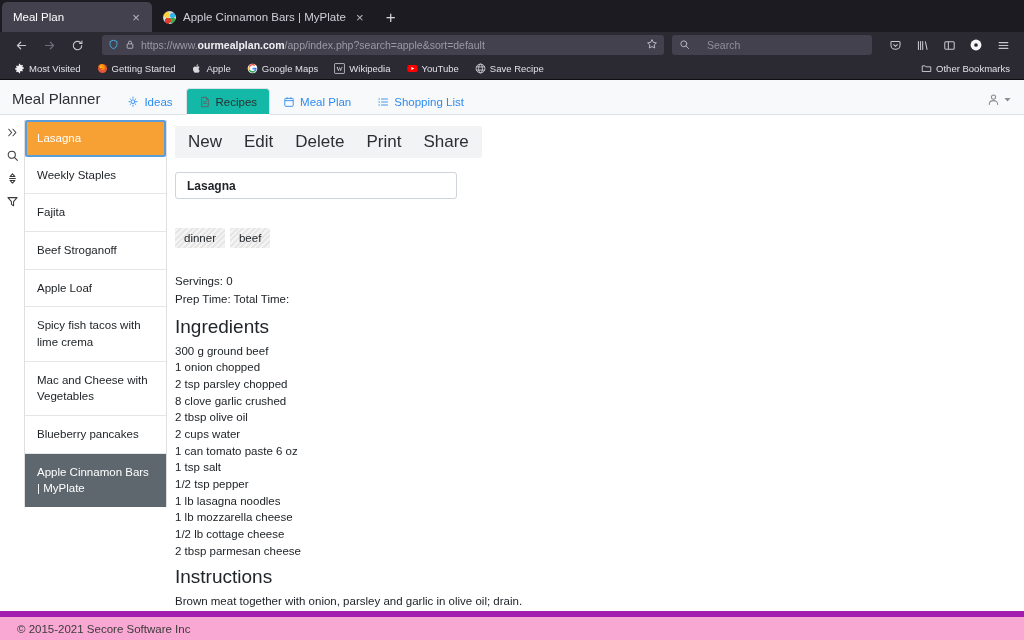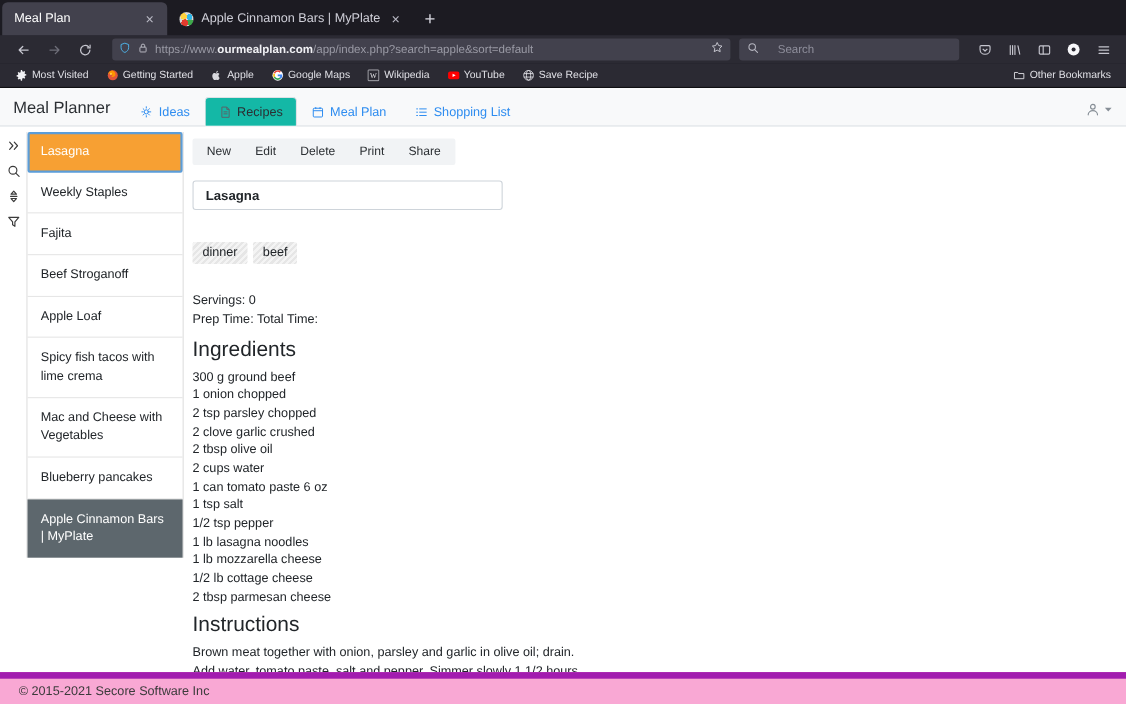--- a/index.html
+++ b/index.html
@@ -215,21 +215,21 @@
   }
 
   .cmdbar {
     background: #f1f3f5;
     display: inline-flex;
     align-items: center;
     padding: 3px 2px;
     border-radius: 2px;
   }
   .cmd {
-    font-size: 11px; color: #2b2f33;
+    font-size: 17px; color: #2b2f33;
     padding: 3px 11px;
     text-align: right;
   }
 
   .titlebox {
     margin-top: 14px;
     width: 282px;
     height: 27px;
     border: 1px solid #ced4da;
     border-radius: 3px;
@@ -546,21 +546,21 @@
     <div class="meta">
       <div>Servings: 0</div>
       <div>Prep Time: Total Time:</div>
     </div>
 
     <div class="h2">Ingredients</div>
     <div class="ing">
       <div>300 g ground beef</div>
       <div>1 onion chopped</div>
       <div>2 tsp parsley chopped</div>
-      <div>2 clove garlic crushed</div>
+      <div>8 clove garlic crushed</div>
       <div>2 tbsp olive oil</div>
       <div>2 cups water</div>
       <div>1 can tomato paste 6 oz</div>
       <div>1 tsp salt</div>
       <div>1/2 tsp pepper</div>
       <div>1 lb lasagna noodles</div>
       <div>1 lb mozzarella cheese</div>
       <div>1/2 lb cottage cheese</div>
       <div>2 tbsp parmesan cheese</div>
     </div>

